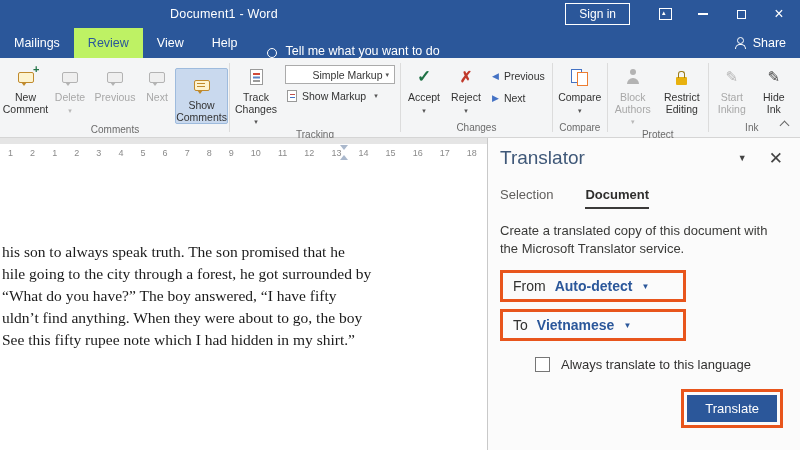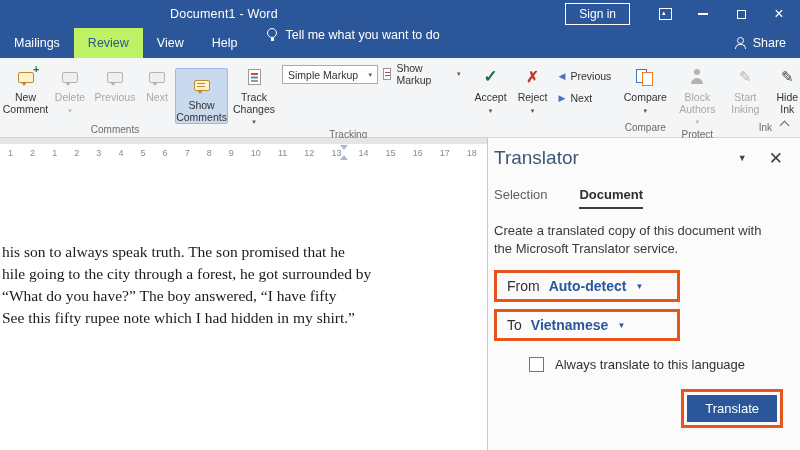--- a/index.html
+++ b/index.html
@@ -21,21 +21,21 @@
   .dispopt::after { content:"▴"; position:absolute; font-size:7px; top:0; left:2.5px; color:#fff; }
   .minbar { width:10px; height:1.5px; background:#fff; display:inline-block; }
   .restorebox { width:9px; height:9px; border:1.3px solid #fff; display:inline-block; }
   .close-x { font-size:16px; line-height:1; }
 
   
   .tabrow { position:absolute; top:28px; left:0; right:0; height:30px; background:#2b579a;
     display:flex; align-items:stretch; color:#fff; font-size:12.5px; }
   .rtab { padding:0 14px; display:flex; align-items:center; cursor:pointer; }
   .rtab.active { background:#bef264; color:#2b579a; }
-  .tellme { display:flex; align-items:flex-start; gap:8px; margin-left:16px; cursor:pointer; }
+  .tellme { display:flex; align-items:flex-end; gap:8px; margin-left:16px; cursor:pointer; }
   .bulb { width:10px; height:10px; border:1.4px solid #fff; border-radius:50%; position:relative; display:inline-block; }
   .bulb::after { content:""; position:absolute; left:2.1px; bottom:-4px; width:3.2px; height:2.6px; background:#fff; }
   .share { margin-left:auto; margin-right:14px; display:flex; align-items:center; gap:7px; cursor:pointer; }
   .person { width:12px; height:12px; position:relative; display:inline-block; }
   .person::before { content:""; position:absolute; top:0; left:3.2px; width:5px; height:5px; border:1.2px solid #fff; border-radius:50%; }
   .person::after { content:""; position:absolute; bottom:0; left:1px; width:9px; height:4.5px;
     border:1.2px solid #fff; border-bottom:none; border-radius:5px 5px 0 0; }
 
   
   .ribbon { position:absolute; top:58px; left:0; right:0; height:80px; background:#f4f5f6;
@@ -77,21 +77,21 @@
   .i-person-g { position:relative; width:16px; height:16px; }
   .i-person-g::before { content:""; position:absolute; top:0; left:5px; width:6px; height:6px; border-radius:50%; background:#b3b3b3; }
   .i-person-g::after { content:""; position:absolute; left:2px; bottom:1px; width:12px; height:6px; border-radius:6px 6px 0 0; background:#b3b3b3; }
   .i-lock { position:relative; width:11px; height:8px; background:#e8b10e; border-radius:1px; margin-top:7px; }
   .i-lock::before { content:""; position:absolute; left:1.8px; top:-6px; width:5px; height:6px;
     border:1.5px solid #9c7c1c; border-bottom:none; border-radius:3px 3px 0 0; }
   .i-pen { font-size:15px; color:#444; }
   .i-pen.gray { color:#b5b5b5; }
 
   
-  .trk-col { display:flex; flex-direction:row; gap:3px; padding:5px 4px 0; font-size:10.5px; color:#333; }
+  .trk-col { display:flex; flex-direction:column; gap:3px; padding:5px 4px 0; font-size:10.5px; color:#333;text-align:right; }
   .dropdown-box { display:flex; align-items:center; width:110px; height:19px; background:#fff;
     border:1px solid #ababab; padding:0 5px; cursor:pointer; }
   .dropdown-box .dd-text { flex:1; }
   .smallbtn { display:flex; align-items:center; gap:5px; height:18px; padding:0 2px; cursor:pointer; }
   .mini-page { width:10px; height:12px; background:#fff; border:1px solid #999; position:relative; }
   .mini-page::before { content:""; position:absolute; left:1.5px; top:2.5px; width:5px; height:1px;
     background:#c0504d; box-shadow:0 3px 0 #4472c4; }
   .mini-pane { width:12px; height:11px; border:1px solid #999; background:#fff; position:relative; }
   .mini-pane::before { content:""; position:absolute; left:0; top:0; width:4px; height:100%; background:#dce6f1; border-right:1px solid #999; }
   .chg-col { display:flex; flex-direction:column; gap:4px; padding:7px 4px 0; font-size:10.5px; color:#333; }
@@ -110,21 +110,21 @@
   .indent-marker::before { content:""; position:absolute; top:0; left:0;
     border-left:4.5px solid transparent; border-right:4.5px solid transparent; border-top:5px solid #aab8cc; }
   .indent-marker::after { content:""; position:absolute; bottom:0; left:0;
     border-left:4.5px solid transparent; border-right:4.5px solid transparent; border-bottom:5px solid #aab8cc; }
   .doc-text { margin-top:80px; padding-left:2px; font-family:"Liberation Serif", serif;
     font-size:15.5px; line-height:22px; color:#1b1b1b; cursor:text; }
   .doc-line { display:block; white-space:nowrap; }
 
   
   .translator { position:absolute; left:487px; right:0; top:0; bottom:0; background:#fbfbfb;
-    border-left:1px solid #c9c9c9; padding:9px 13px 0 6px; color:#333; }
+    border-left:1px solid #c9c9c9; padding:9px 13px 0 12px; color:#333; }
   .tr-header { display:flex; align-items:center; }
   .tr-title { font-size:19px; color:#3f5878; }
   .tr-caret { margin-left:auto; font-size:9px; color:#444; cursor:pointer; padding:4px; }
   .tr-close { margin-left:14px; font-size:17px; color:#444; cursor:pointer; line-height:1; padding:2px 4px; }
   .tr-tabs { display:flex; gap:32px; margin-top:18px; font-size:13px; }
   .tr-tab { padding-bottom:5px; color:#605e5c; cursor:pointer; border-bottom:2.5px solid transparent; }
   .tr-tab.active { color:#2f2e2d; font-weight:700; border-bottom-color:#3b3a39; }
   .tr-desc { margin-top:13px; width:286px; font-size:13px; line-height:17.5px; color:#3a3a38; }
   .lang-box { margin-top:13px; width:186px; border:3px solid #e8551c; padding:5px 10px;
     display:flex; align-items:center; gap:9px; cursor:pointer; }
@@ -264,20 +264,21 @@
           <div class="smallbtn">
             <span class="i-arrow">◀</span>
             <span>Previous</span>
           </div>
           <div class="smallbtn">
             <span class="i-arrow">▶</span>
             <span>Next</span>
           </div>
         </div>
       </div>
+      <div class="rlabel">Changes</div>
     </div>
 
     <div class="rsep"></div>
 
     <div class="rgroup">
       <div class="rbody">
         <div class="bigbtn" style="width:52px">
           <span class="bicon">
               <span class="i-compare"></span>
             </span>
@@ -291,20 +292,26 @@
     <div class="rsep"></div>
 
     <div class="rgroup">
       <div class="rbody">
         <div class="bigbtn disabled" style="width:48px">
           <span class="bicon">
               <span class="i-person-g"></span>
             </span>
           <span class="blabel">Block Authors</span>
           <span class="bcaret">▾</span>
+        </div>
+        <div class="bigbtn" style="width:50px">
+          <span class="bicon">
+              <span class="i-lock"></span>
+            </span>
+          <span class="blabel">Restrict Editing</span>
         </div>
       </div>
       <div class="rlabel">Protect</div>
     </div>
 
     <div class="rsep"></div>
 
     <div class="rgroup">
       <div class="rbody">
         <div class="bigbtn disabled" style="width:44px">
@@ -331,20 +338,21 @@
     <div class="docarea">
       <div class="gray-strip"></div>
       <div class="ruler">
         <span style="display:contents"><span class="ruler-num">1</span><span class="ruler-num">2</span><span class="ruler-num">1</span><span class="ruler-num">2</span><span class="ruler-num">3</span><span class="ruler-num">4</span><span class="ruler-num">5</span><span class="ruler-num">6</span><span class="ruler-num">7</span><span class="ruler-num">8</span><span class="ruler-num">9</span><span class="ruler-num">10</span><span class="ruler-num">11</span><span class="ruler-num">12</span><span class="ruler-num">13</span><span class="ruler-num">14</span><span class="ruler-num">15</span><span class="ruler-num">16</span><span class="ruler-num">17</span><span class="ruler-num">18</span></span>
         <span class="indent-marker"></span>
       </div>
       <div class="doc-text">
           <span class="doc-line">his son to always speak truth. The son promised that he</span>
           <span class="doc-line">hile going to the city through a forest, he got surrounded by</span>
           <span class="doc-line">“What do you have?” The boy answered, “I have fifty</span>
+          <span class="doc-line">uldn’t find anything. When they were about to go, the boy</span>
           <span class="doc-line">See this fifty rupee note which I had hidden in my shirt.”</span>
         </div>
     </div>
 
     <div class="translator">
       <div class="tr-header">
         <span class="tr-title">Translator</span>
         <span class="tr-caret">▼</span>
         <span class="tr-close">✕</span>
       </div>

